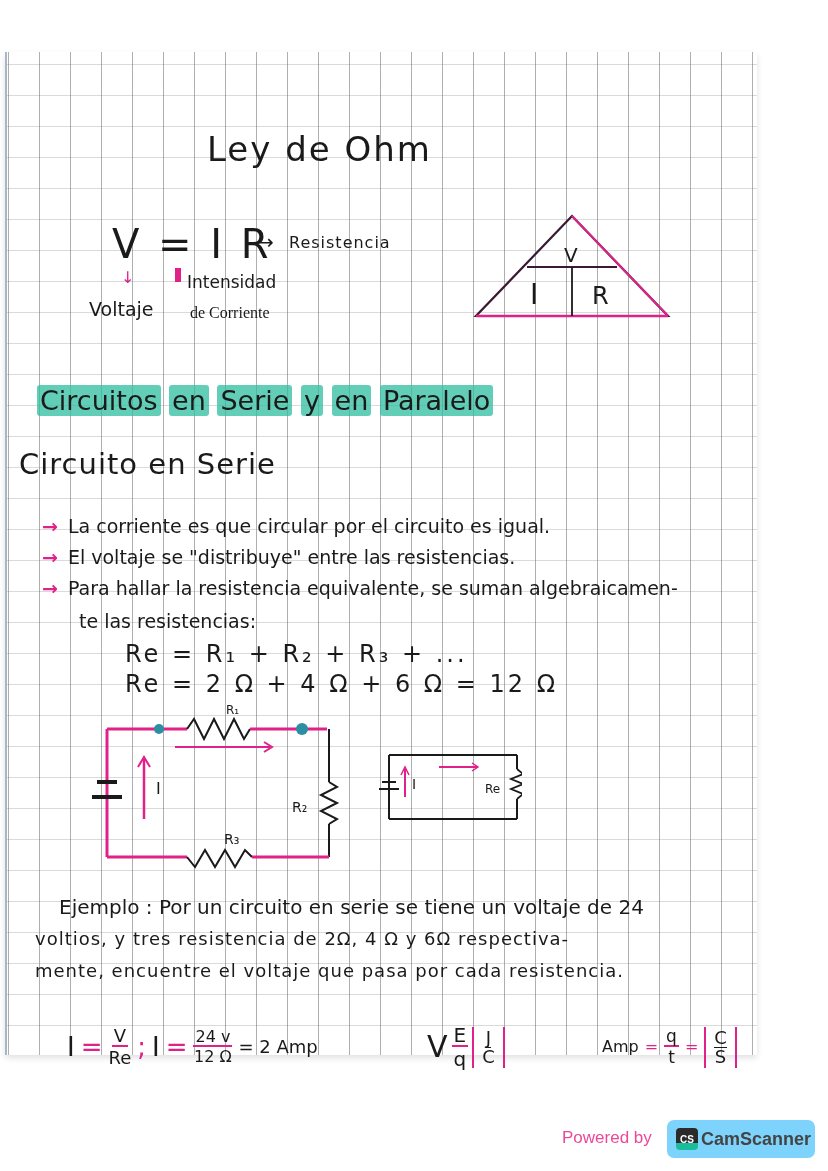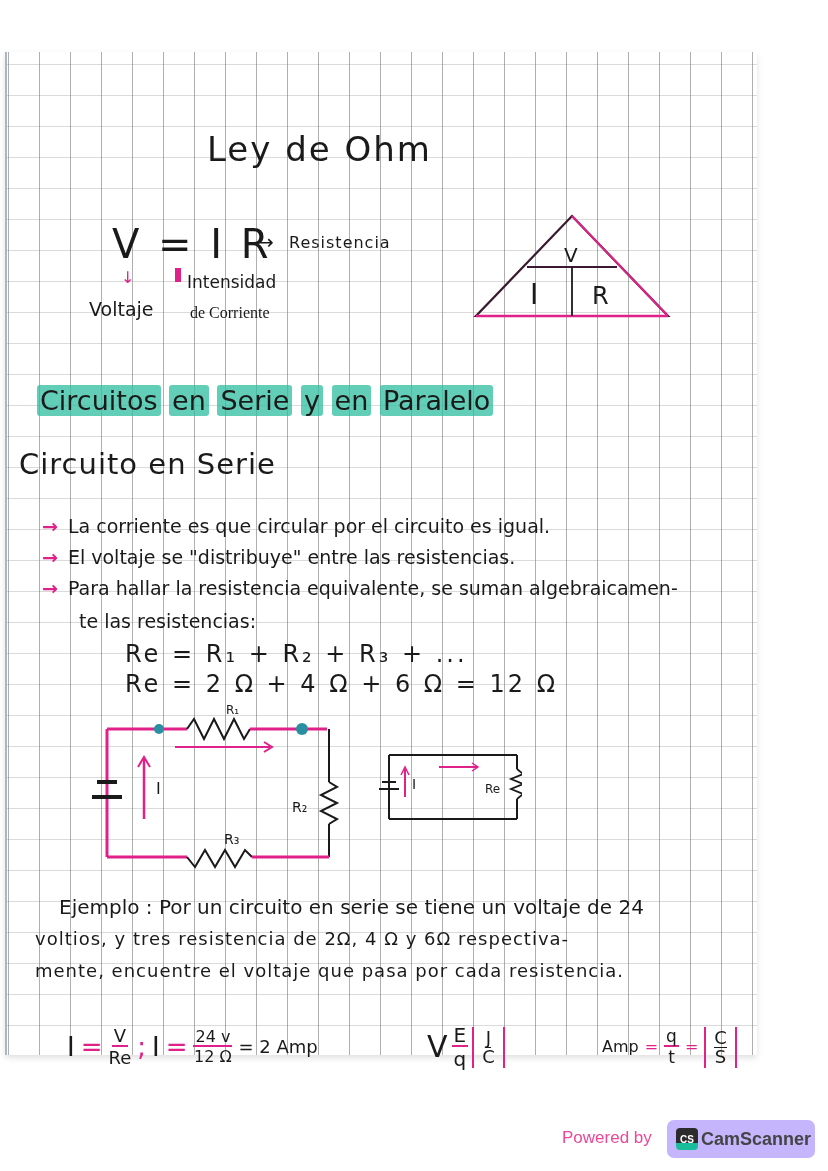--- a/index.html
+++ b/index.html
@@ -61,21 +61,21 @@
     .frac .num { border-bottom: 2px solid #e0218a; padding: 0 2px; }
     .frac .den { padding-top: 2px; }
 
     .calc1 { left: 60px; font-size: 26px; display: flex; align-items: center; gap: 6px; }
     .calc2 { left: 420px; font-size: 30px; display: flex; align-items: center; gap: 4px; }
     .calc3 { left: 595px; font-size: 16px; display: flex; align-items: center; gap: 6px; }
     .bracket { display: inline-flex; flex-direction: column; align-items: center; border-left: 2px solid #e0218a; border-right: 2px solid #e0218a; padding: 2px 8px; font-size: 18px; }
     .bracket .num { border-bottom: 1.5px solid #1a1a1a; }
 
     .powered { position: absolute; left: 562px; top: 1128px; font-size: 17px; color: #ec4899; font-family: "Liberation Sans", sans-serif; }
-    .cs-badge { position: absolute; left: 667px; top: 1120px; width: 148px; height: 38px; background: #c4b5fd; border-radius: 7px; display: flex; align-items: center; padding-left: 9px; gap: 3px; }
+    .cs-badge { position: absolute; left: 667px; top: 1120px; width: 148px; height: 38px; background: #7dd3fc; border-radius: 7px; display: flex; align-items: center; padding-left: 9px; gap: 3px; }
     .cs-logo { width: 22px; height: 22px; border-radius: 4px; background: linear-gradient(to bottom, #2b2b2b 70%, #19bc9b 70%); color: #fff; font-size: 10px; font-weight: bold; display: flex; align-items: center; justify-content: center; font-family: "Liberation Sans", sans-serif; }
     .cs-text { font-size: 18px; font-weight: bold; color: #444; font-family: "Liberation Sans", sans-serif; }
   </style>
 </head>
 <body>
 
 <div class="page">
 
   <div class="hand title">Ley de Ohm</div>
 

